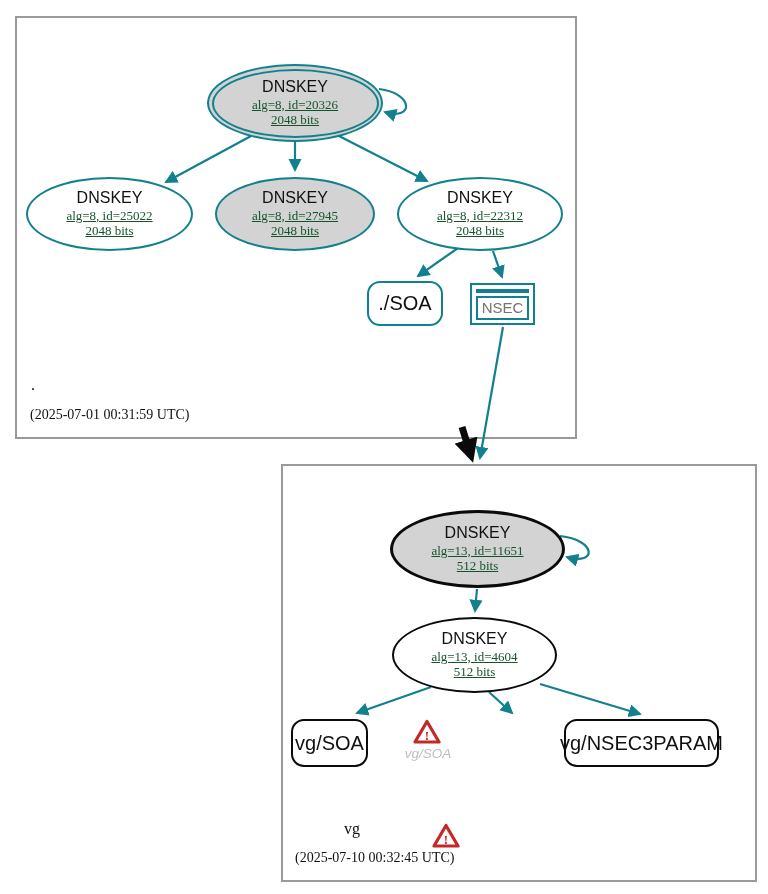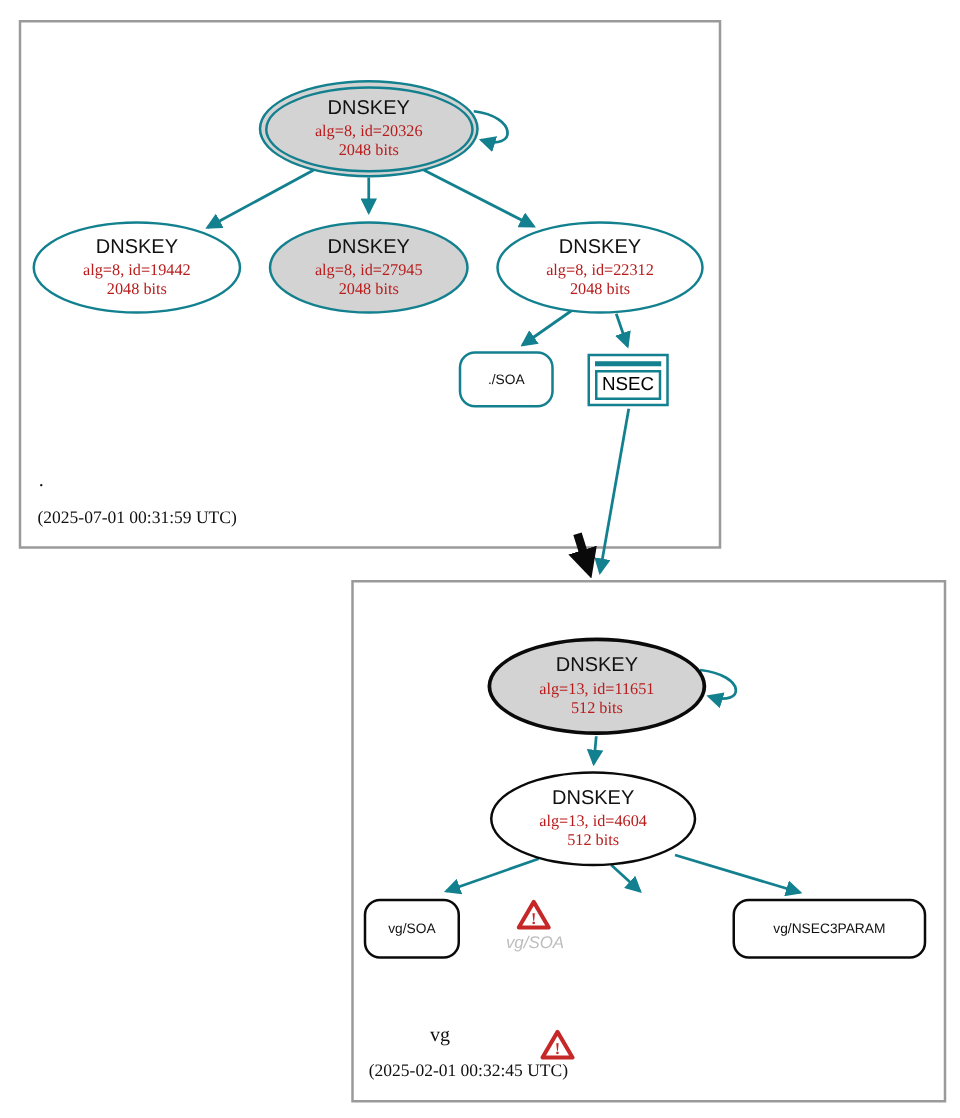--- a/index.html
+++ b/index.html
@@ -23,30 +23,30 @@
   .teal-border { border:2.2px solid #12808E; }
   .black-border { border:2.6px solid #0a0a0a; }
   .black-border-bold { border:3.2px solid #0a0a0a; }
   .fill-gray { background:#d3d3d3; }
   .double-ring { position:relative; }
   .double-ring::after {
     content:""; position:absolute; inset:2.5px; border:2.2px solid #12808E;
     border-radius:50%; pointer-events:none;
   }
   .nt { font-family:"Liberation Sans", sans-serif; font-size:16px; color:#111; line-height:1.15; }
-  .ns { font-family:"Liberation Serif", serif; font-size:13px; color:#b91c1c; line-height:1.2; }
+  .ns { font-family:"Liberation Serif", serif; font-size:13px; color:#14532d; line-height:1.2;text-decoration:underline; }
   .rrset {
     border-radius:13px; font-family:"Liberation Sans", sans-serif;
-    font-size:11px; color:#111;
+    font-size:20px; color:#111;
   }
   .nsec-node { padding:4px; justify-content:flex-start; gap:3px; align-items:stretch; }
   .nsec-band { border:2px solid #12808E; height:6px; }
   .nsec-body {
     border:2px solid #12808E; font-family:"Liberation Sans", sans-serif;
-    font-size:15px; color:#000000; padding:1px 2px 2px 2px; text-align:center;
+    font-size:15px; color:#737373; padding:1px 2px 2px 2px; text-align:center;
   }
   .zone-label {
     position:absolute; z-index:3; color:#111;
     font-family:"Liberation Serif", serif;
   }
   .zone-name { font-size:16px; }
   .zone-ts { font-size:14px; }
   .warn-wrap { position:absolute; z-index:4; }
   .warn-label {
     position:absolute; z-index:4; font-family:"Liberation Sans", sans-serif;
@@ -88,21 +88,21 @@
   </svg>
 
   <div class="node ellipse teal-border fill-gray double-ring" style="left:207px; top:64px; width:176px; height:78px;">
     <div class="nt">DNSKEY</div>
     <div class="ns">alg=8, id=20326</div>
     <div class="ns">2048 bits</div>
   </div>
 
   <div class="node ellipse teal-border" style="left:26px; top:177px; width:167px; height:74px;">
     <div class="nt">DNSKEY</div>
-    <div class="ns">alg=8, id=19442</div>
+    <div class="ns">alg=8, id=25022</div>
     <div class="ns">2048 bits</div>
   </div>
 
   <div class="node ellipse teal-border fill-gray" style="left:215px; top:177px; width:160px; height:74px;">
     <div class="nt">DNSKEY</div>
     <div class="ns">alg=8, id=27945</div>
     <div class="ns">2048 bits</div>
   </div>
 
   <div class="node ellipse teal-border" style="left:397px; top:177px; width:166px; height:74px;">
@@ -130,21 +130,21 @@
     <div class="nt">DNSKEY</div>
     <div class="ns">alg=13, id=4604</div>
     <div class="ns">512 bits</div>
   </div>
 
   <div class="node rrset black-border" style="left:291px; top:719px; width:77px; height:48px;">
     <div>vg/SOA</div>
   </div>
 
 
-  <div class="node rrset black-border" style="left:586px; top:719px; width:155px; height:48px;">
+  <div class="node rrset black-border" style="left:564px; top:719px; width:155px; height:48px;">
     <div>vg/NSEC3PARAM</div>
   </div>
 
   <div class="warn-wrap" style="left:413px; top:719px;">
     <svg width="28" height="26" viewBox="0 0 28 26">
       <polygon points="14,2.5 26,23 2,23" fill="#ffffff" stroke="#C62828" stroke-width="3.2" stroke-linejoin="round"></polygon>
       <text x="14" y="20.5" text-anchor="middle" font-family="Liberation Serif, serif" font-size="13" font-weight="bold" fill="#C62828">!</text>
     </svg>
   </div>
   <div class="warn-label" style="left:398px; top:746px; width:60px;">vg/SOA</div>
@@ -152,15 +152,15 @@
   <div class="zone-label zone-name" style="left:31px; top:376px;">.</div>
   <div class="zone-label zone-ts" style="left:30px; top:407px;">(2025-07-01 00:31:59 UTC)</div>
 
   <div class="zone-label zone-name" style="left:296px; top:820px;margin-left:48px;">vg</div>
   <div class="warn-wrap" style="left:432px; top:823px;">
     <svg width="28" height="26" viewBox="0 0 28 26">
       <polygon points="14,2.5 26,23 2,23" fill="#ffffff" stroke="#C62828" stroke-width="3.2" stroke-linejoin="round"></polygon>
       <text x="14" y="20.5" text-anchor="middle" font-family="Liberation Serif, serif" font-size="13" font-weight="bold" fill="#C62828">!</text>
     </svg>
   </div>
-  <div class="zone-label zone-ts" style="left:295px; top:850px;">(2025-02-01 00:32:45 UTC)</div>
+  <div class="zone-label zone-ts" style="left:295px; top:850px;">(2025-07-10 00:32:45 UTC)</div>
 
 </div>
 
 </body></html>

